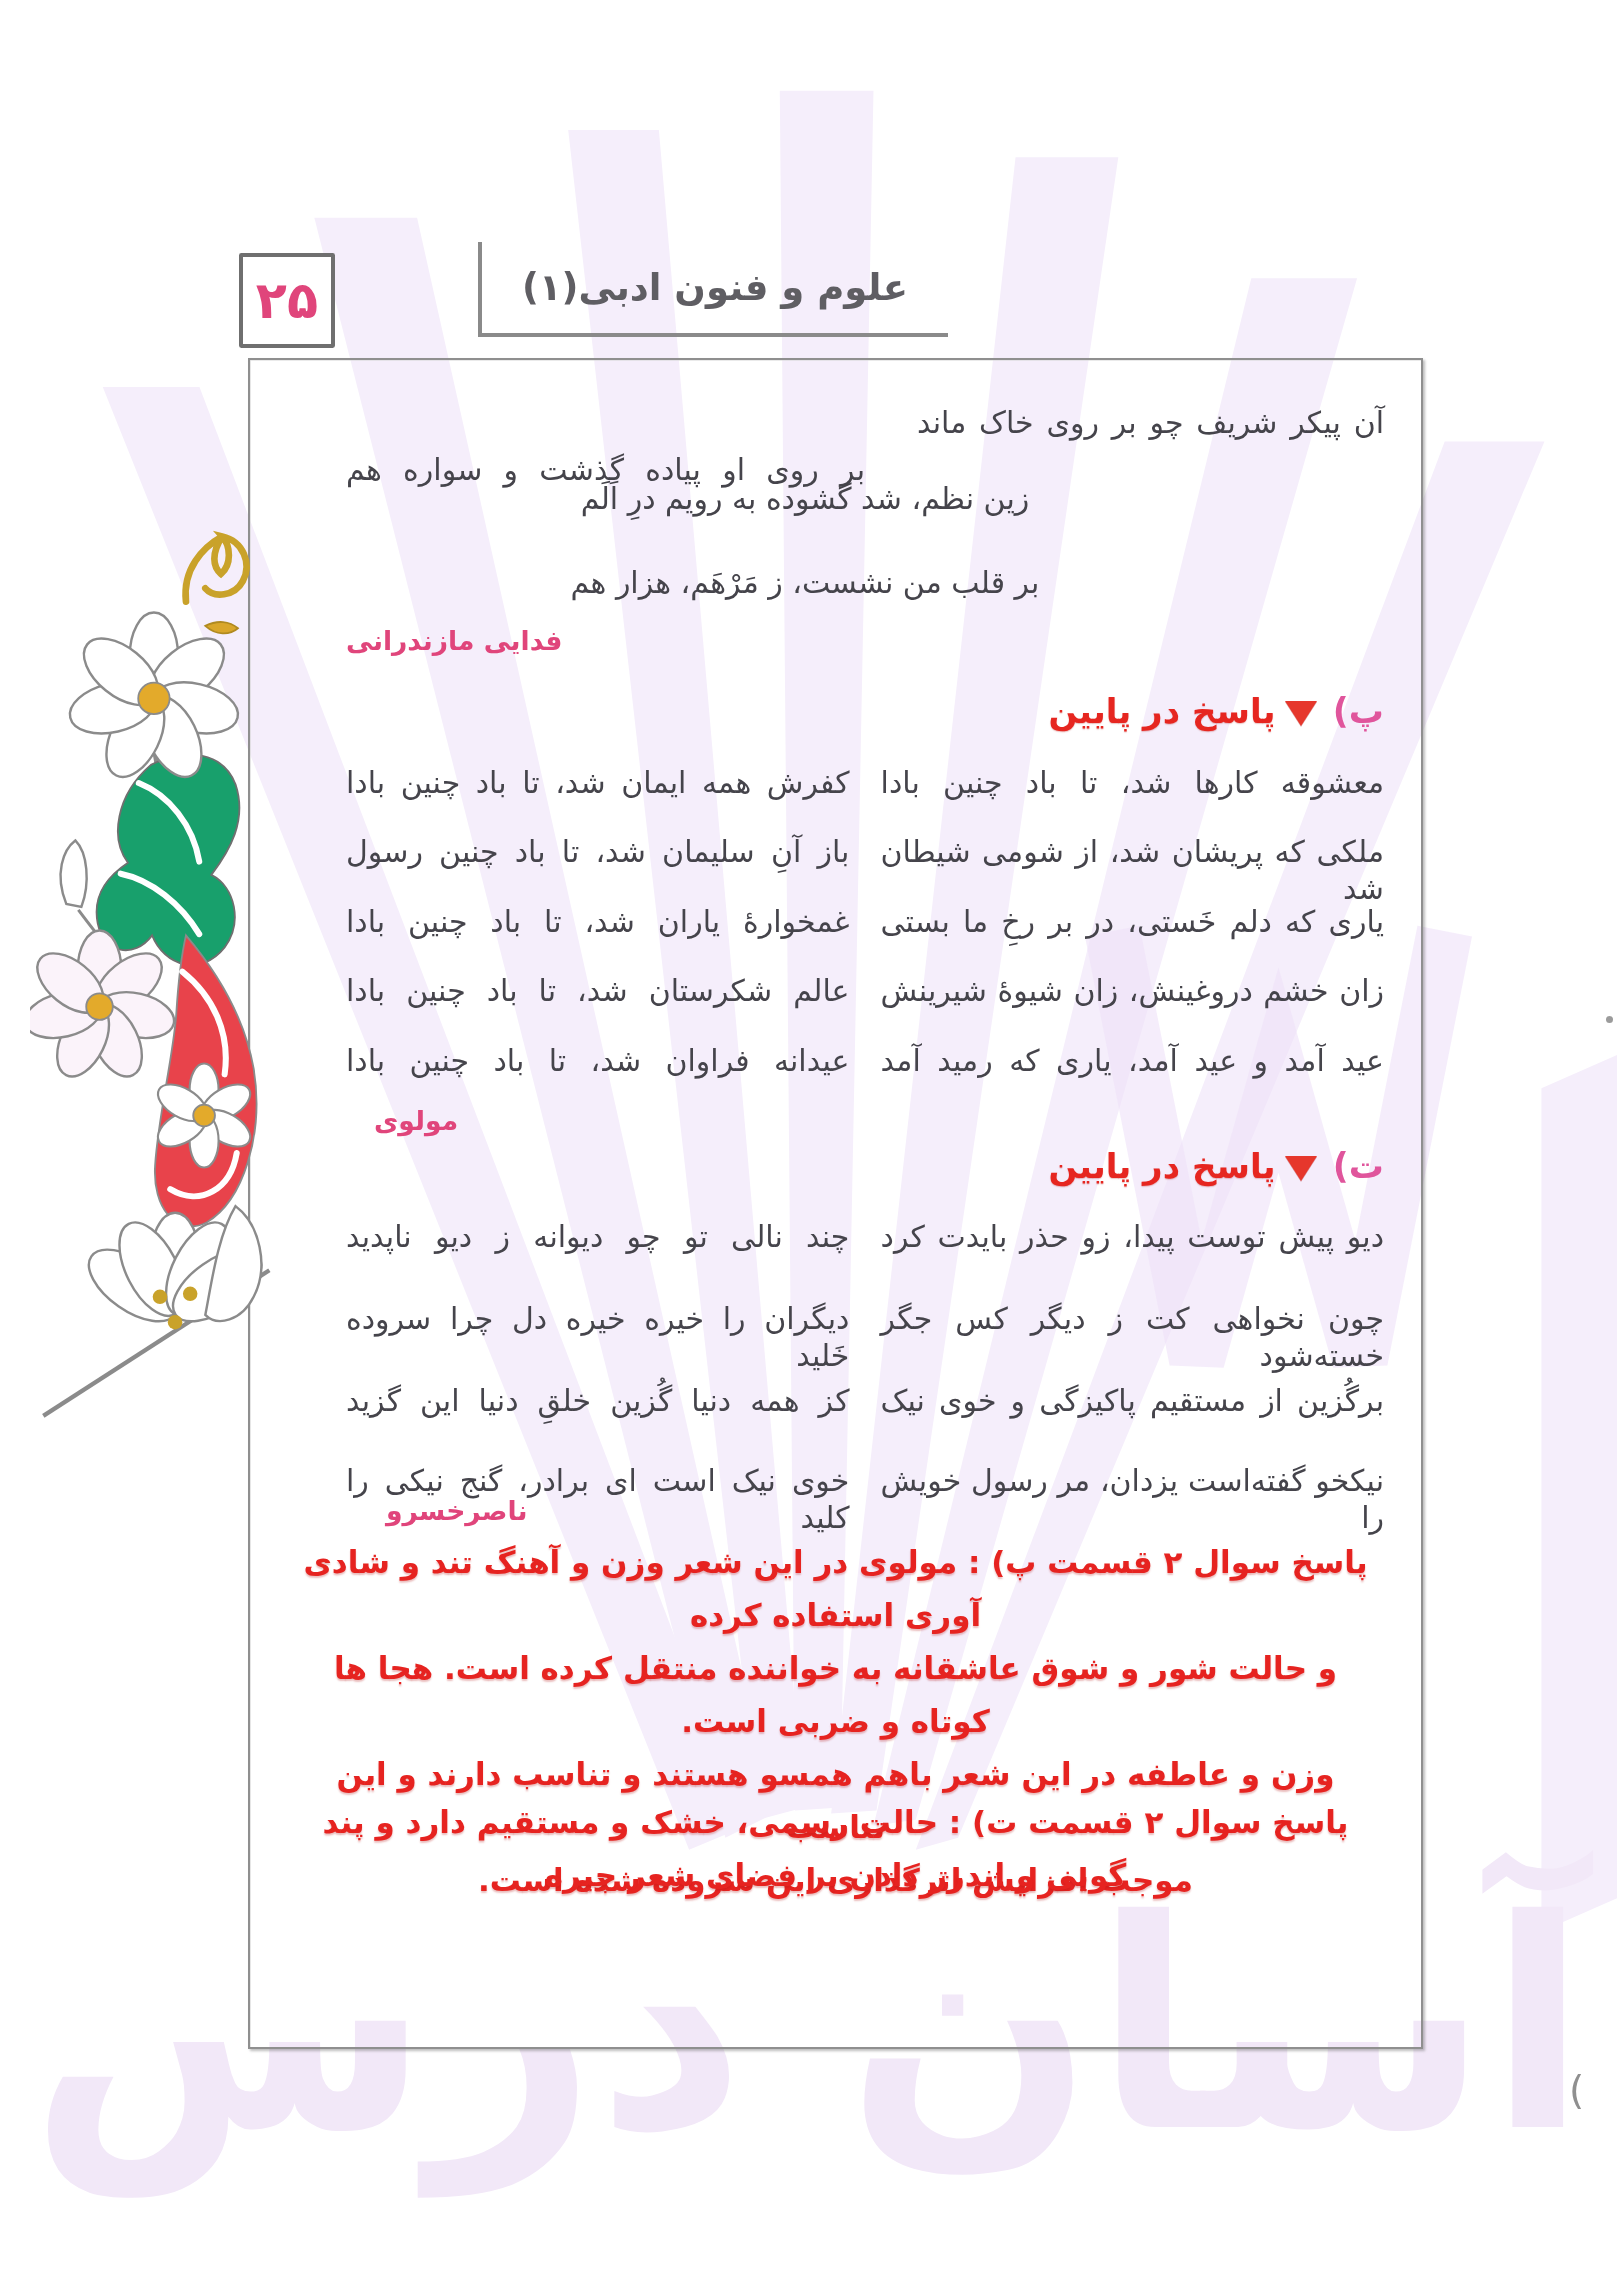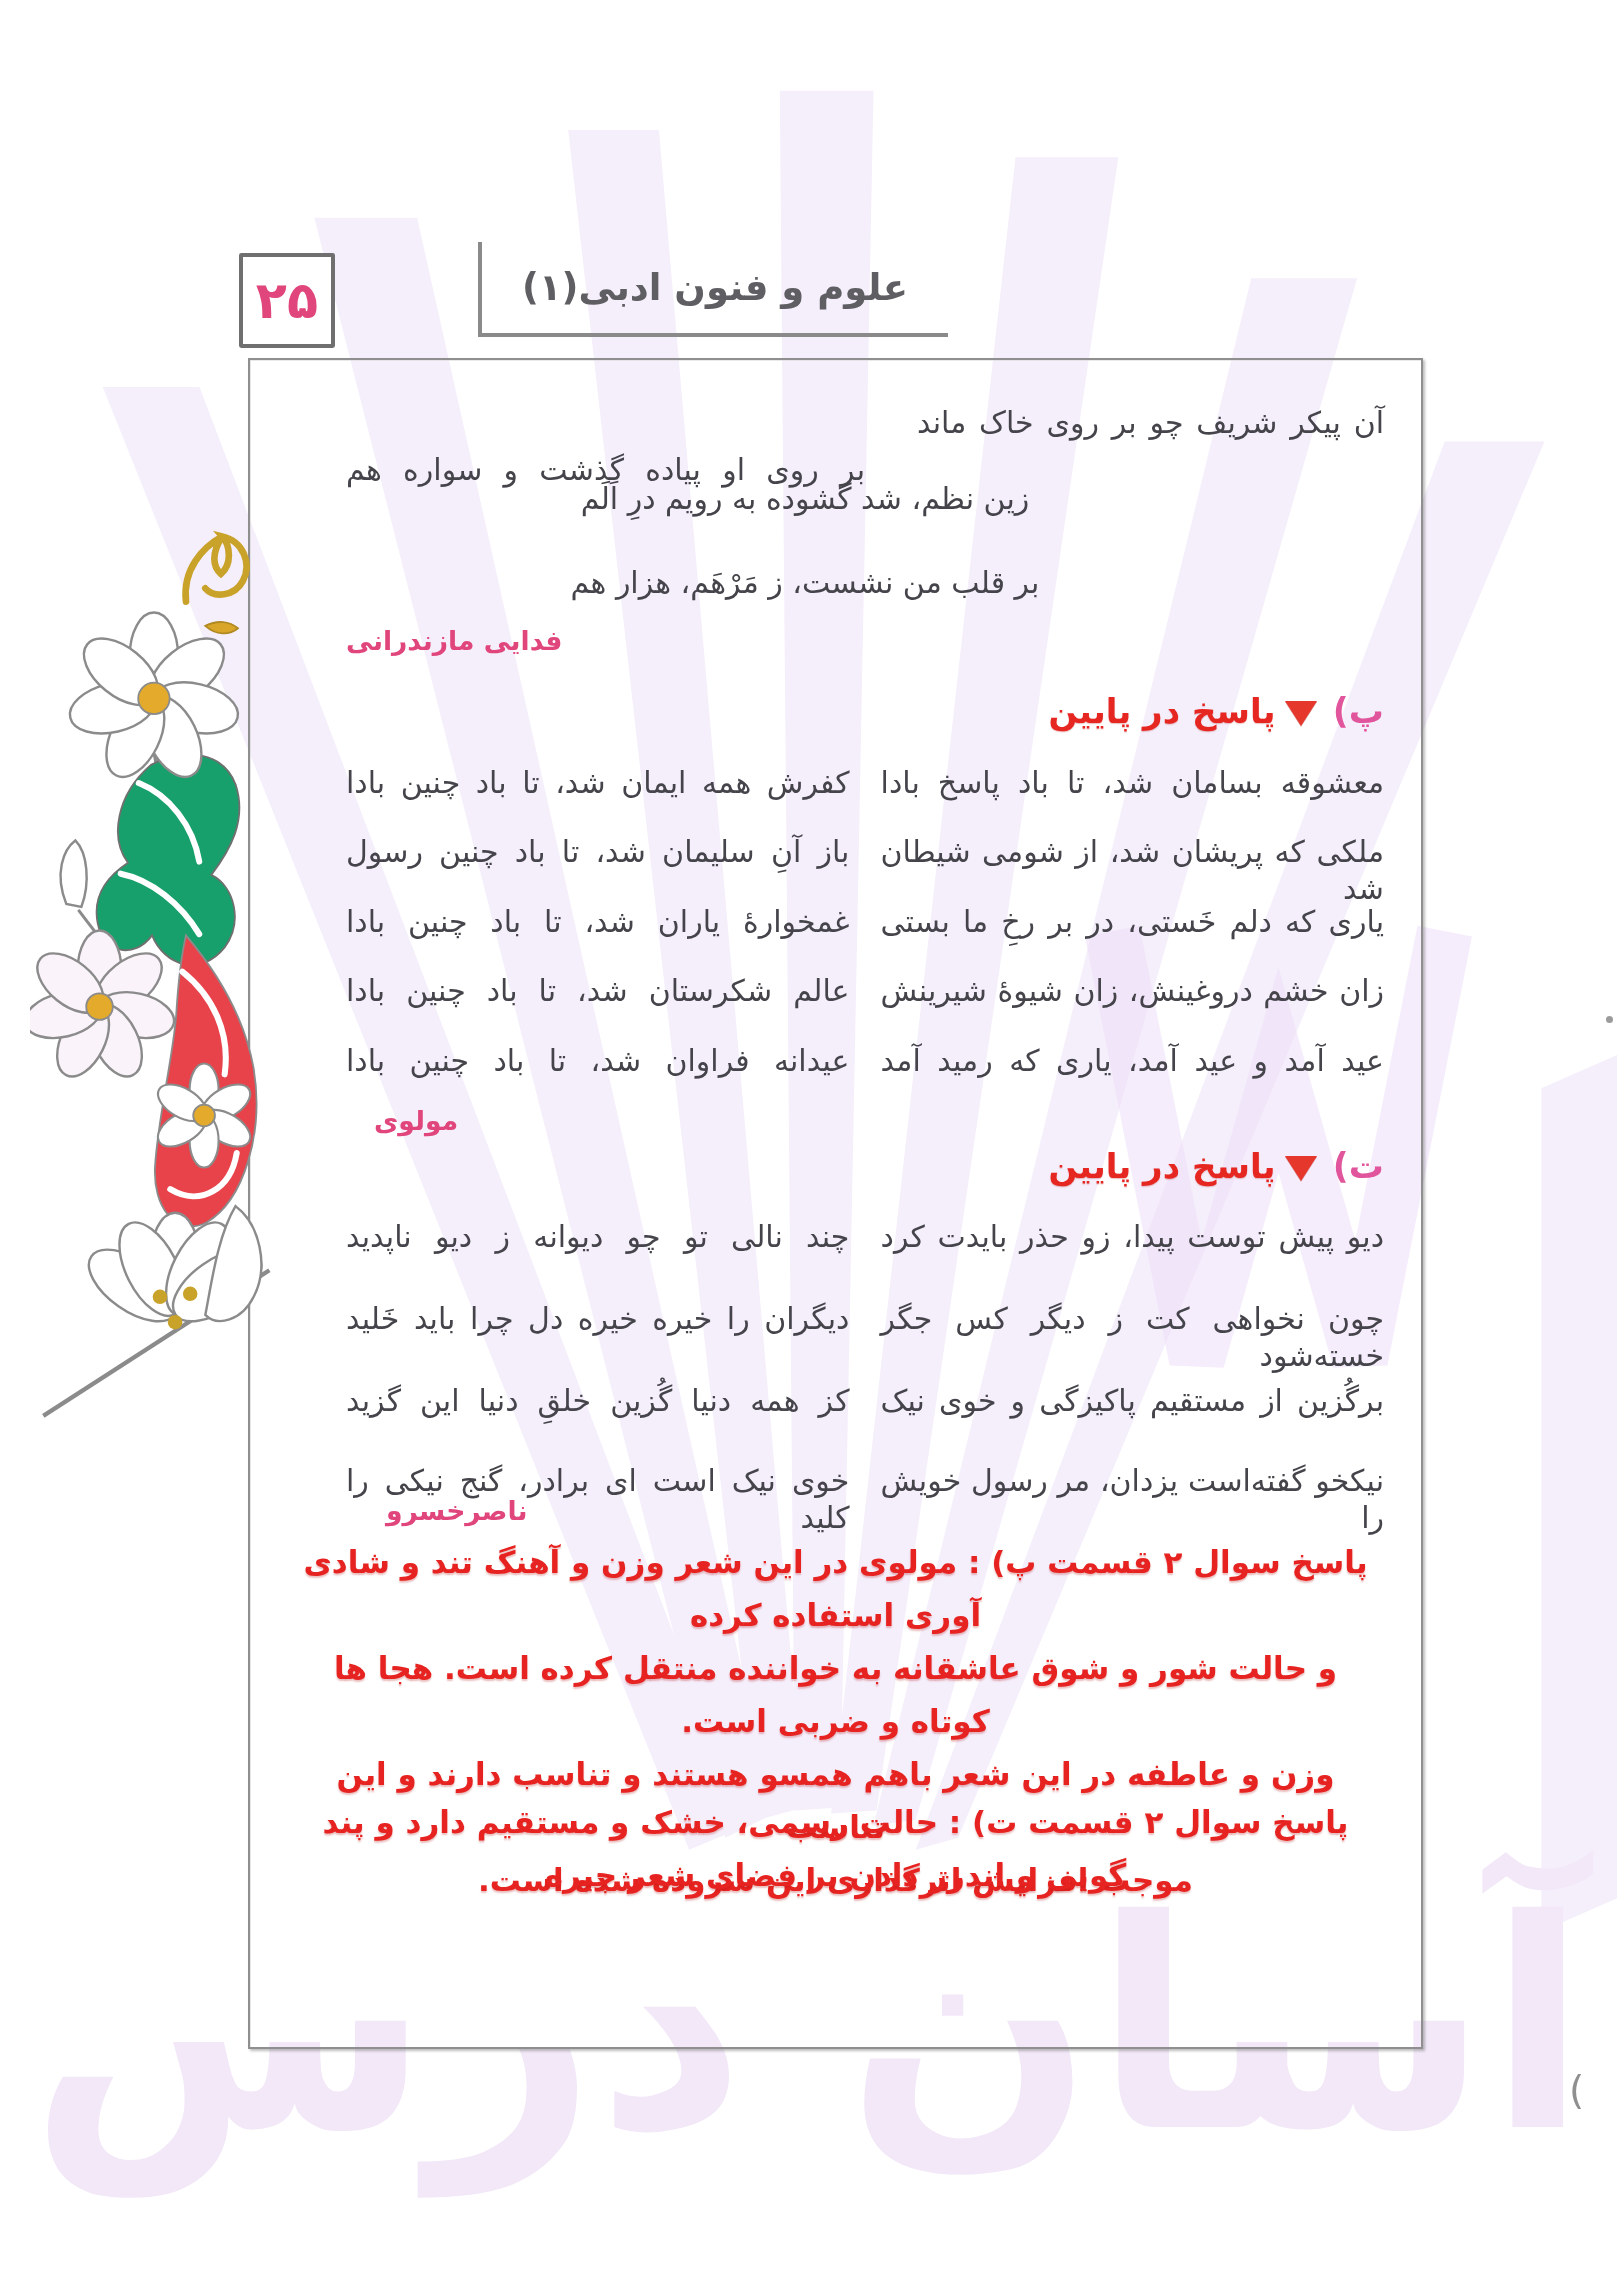--- a/index.html
+++ b/index.html
@@ -107,21 +107,21 @@
   <div class="centerline" style="top:204px">بر قلب من نشست، ز مَرْهَم، هزار هم</div>
   <div class="attrib" style="top:265px;left:96px">فدایی مازندرانی</div>
 
   <div class="sechead" style="top:331px">
     <span class="label">پ)</span>
     <span class="tri-down"></span>
     <span class="sectitle">پاسخ در پایین</span>
   </div>
 
   <div class="beyt" style="top:404px">
-    <span class="hemi">معشوقه بسامان شد، تا باد پاسخ بادا</span>
+    <span class="hemi">معشوقه کارها شد، تا باد چنین بادا</span>
     <span class="hemi">کفرش همه ایمان شد، تا باد چنین بادا</span>
   </div>
   <div class="beyt" style="top:473px">
     <span class="hemi">ملکی که پریشان شد، از شومی شیطان شد</span>
     <span class="hemi">باز آنِ سلیمان شد، تا باد چنین رسول</span>
   </div>
   <div class="beyt" style="top:543px">
     <span class="hemi">یاری که دلم خَستی، در بر رخِ ما بستی</span>
     <span class="hemi">غمخوارهٔ یاران شد، تا باد چنین بادا</span>
   </div>
@@ -140,21 +140,21 @@
     <span class="tri-down"></span>
     <span class="sectitle">پاسخ در پایین</span>
   </div>
 
   <div class="beyt" style="top:858px">
     <span class="hemi">دیو پیش توست پیدا، زو حذر بایدت کرد</span>
     <span class="hemi">چند نالی تو چو دیوانه ز دیو ناپدید</span>
   </div>
   <div class="beyt" style="top:940px">
     <span class="hemi">چون نخواهی کت ز دیگر کس جگر خسته‌شود</span>
-    <span class="hemi">دیگران را خیره خیره دل چرا باید خَلید</span>
+    <span class="hemi">دیگران را خیره خیره دل چرا سروده خَلید</span>
   </div>
   <div class="beyt" style="top:1022px">
     <span class="hemi">برگُزین از مستقیم پاکیزگی و خوی نیک</span>
     <span class="hemi">کز همه دنیا گُزین خلقِ دنیا این گزید</span>
   </div>
   <div class="beyt" style="top:1102px">
     <span class="hemi">نیکخو گفته‌است یزدان، مر رسول خویش را</span>
     <span class="hemi">خوی نیک است ای برادر، گنج نیکی را کلید</span>
   </div>
   <div class="attrib" style="top:1135px;left:136px">ناصرخسرو</div>

